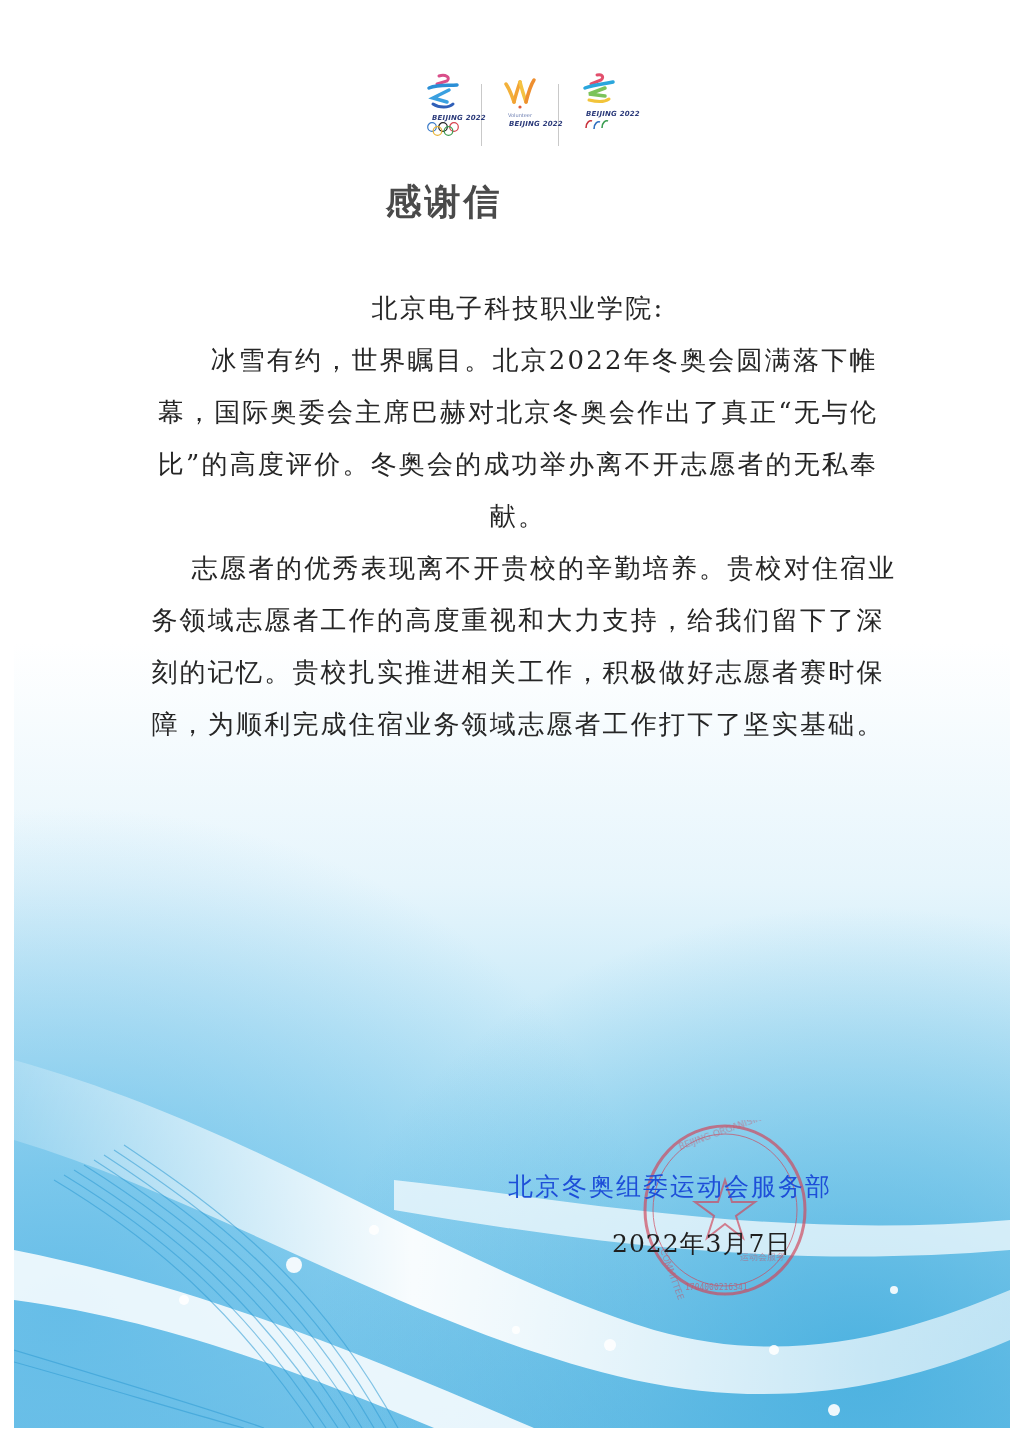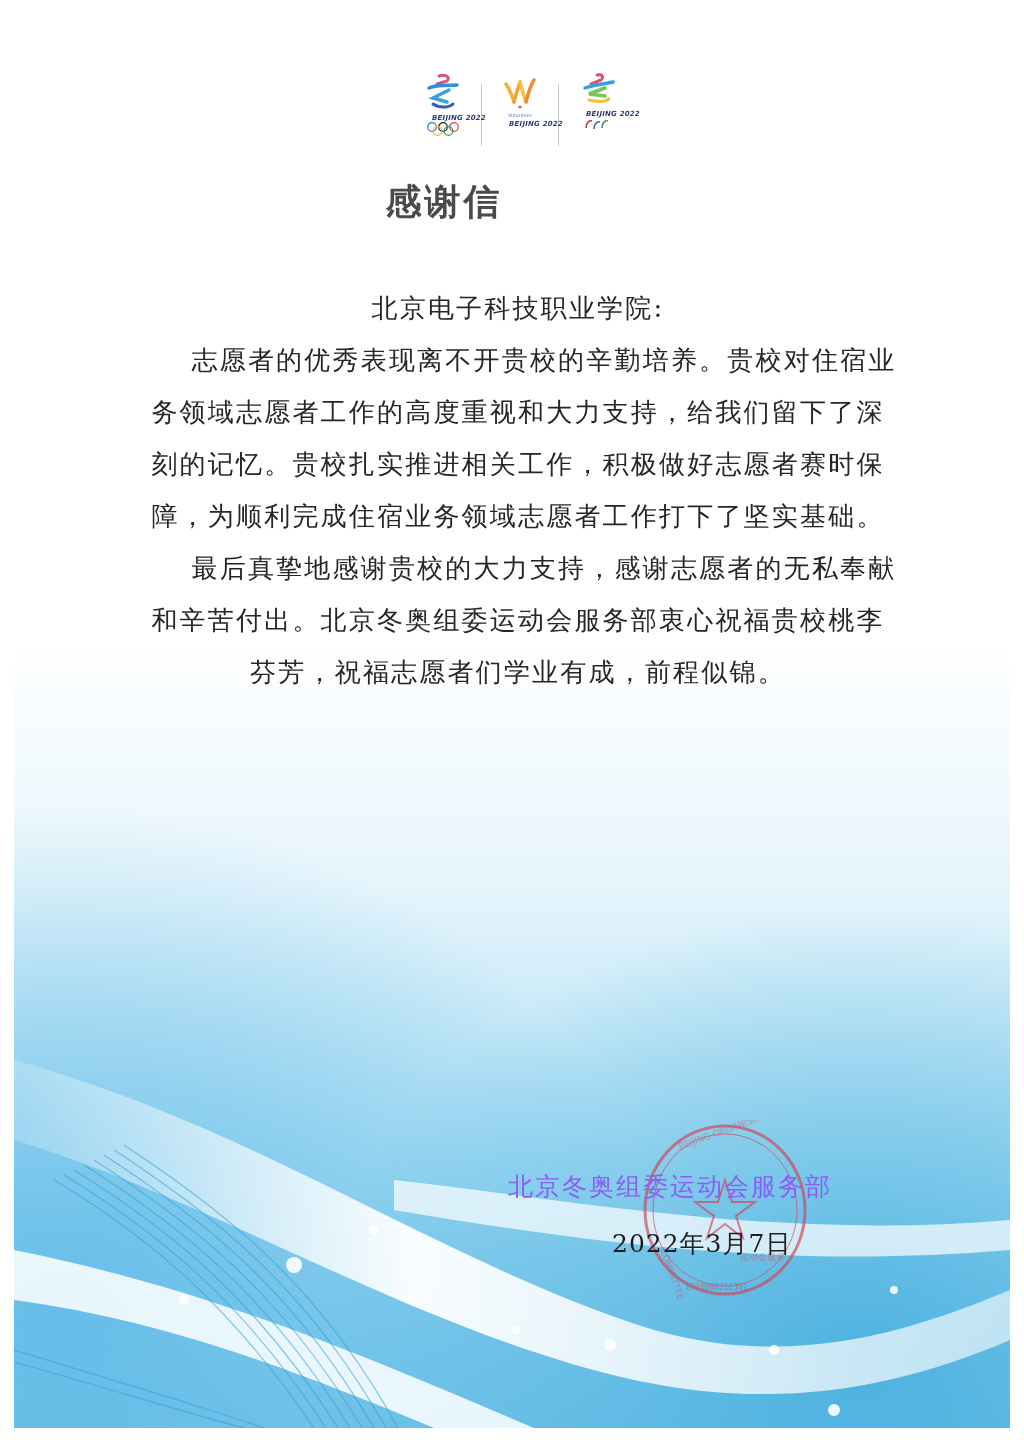--- a/index.html
+++ b/index.html
@@ -101,21 +101,21 @@
     .salutation { margin: 0; }
     .para { text-indent: 52px; text-align: justify; }
 
     .signature {
       position: absolute;
       top: 1170px;
       left: 508px;
       z-index: 4;
       font-size: 25px;
       letter-spacing: 2px;
-      color: #8b5cf6;
+      color: #1d4ed8;
     }
     .date {
       position: absolute;
       top: 1227px;
       left: 612px;
       z-index: 4;
       font-size: 25px;
       letter-spacing: 1px;
       color: #1f1f1f;
     }
@@ -236,22 +236,22 @@
       <path d="M12 11 C 12 5, 16 3, 18 4" stroke="#2f6fc0" stroke-width="1.6" fill="none"></path>
       <path d="M20 10 C 20 4, 24 2, 26 3" stroke="#3a9c50" stroke-width="1.6" fill="none"></path>
     </svg>
   </div>
 </div>
 
 <div class="title">感谢信</div>
 
 <div class="letter">
   <p class="salutation">北京电子科技职业学院:</p>
+  <p class="para">冰雪有约，世界瞩目。北京2022年冬奥会圆满落下帷幕，国际奥委会主席巴赫对北京冬奥会作出了真正“无与伦比”的高度评价。冬奥会的成功举办离不开志愿者的无私奉献。</p>
   <p class="para">志愿者的优秀表现离不开贵校的辛勤培养。贵校对住宿业务领域志愿者工作的高度重视和大力支持，给我们留下了深刻的记忆。贵校扎实推进相关工作，积极做好志愿者赛时保障，为顺利完成住宿业务领域志愿者工作打下了坚实基础。</p>
-  <p class="para">最后真挚地感谢贵校的大力支持，感谢志愿者的无私奉献和辛苦付出。北京冬奥组委运动会服务部衷心祝福贵校桃李芬芳，祝福志愿者们学业有成，前程似锦。</p>
 </div>
 
 <div class="seal">
   <svg width="170" height="180" viewBox="0 0 170 180">
     <g fill="none" stroke="#d0475a" opacity="0.8">
       <ellipse cx="85" cy="90" rx="80" ry="84" stroke-width="3"></ellipse>
       <ellipse cx="85" cy="90" rx="72" ry="76" stroke-width="1"></ellipse>
       <path d="M85 60 L 92 82 L 115 82 L 96 96 L 103 118 L 85 104 L 67 118 L 74 96 L 55 82 L 78 82 Z" stroke-width="2"></path>
     </g>
     <g fill="#d0475a" opacity="0.55" font-family="DejaVu Sans, sans-serif" font-size="9">

